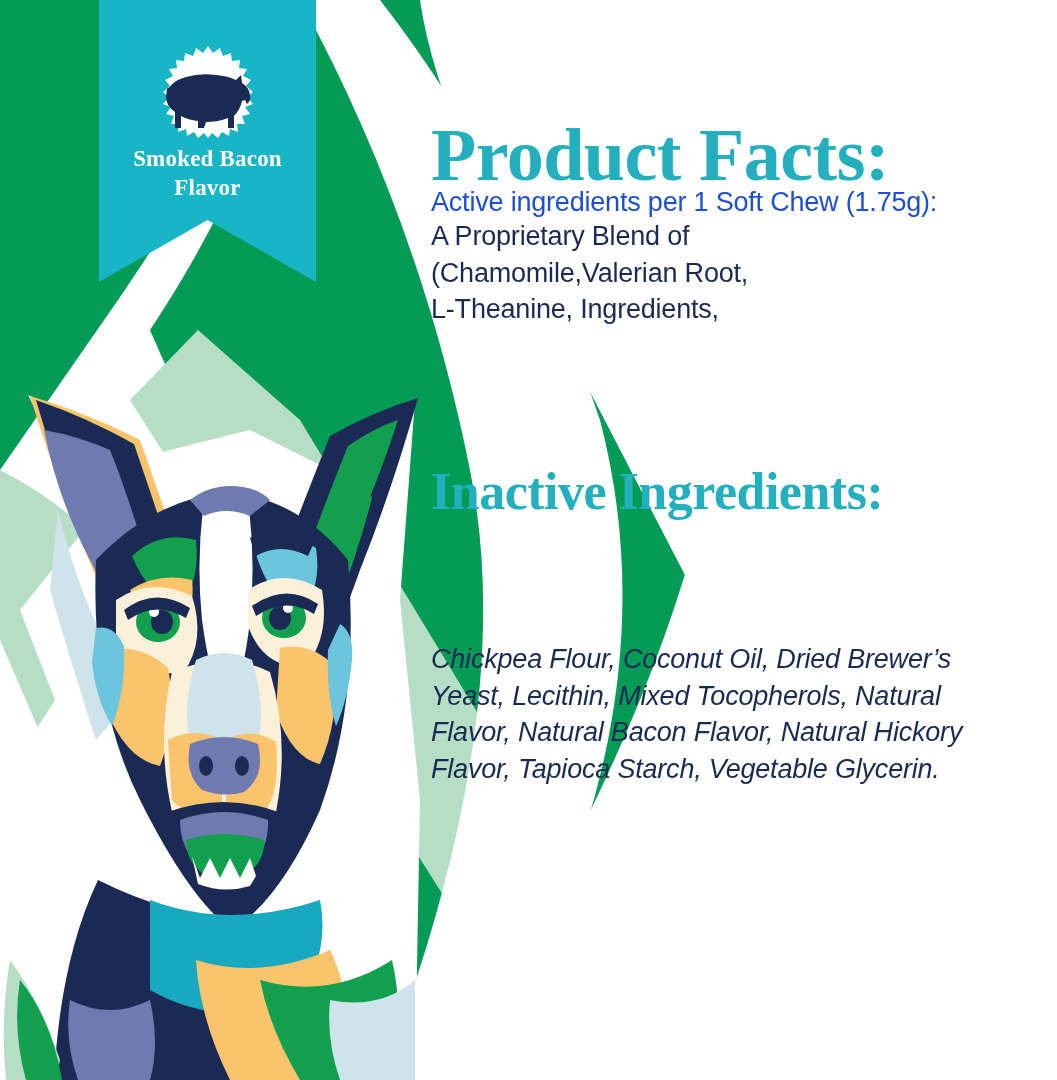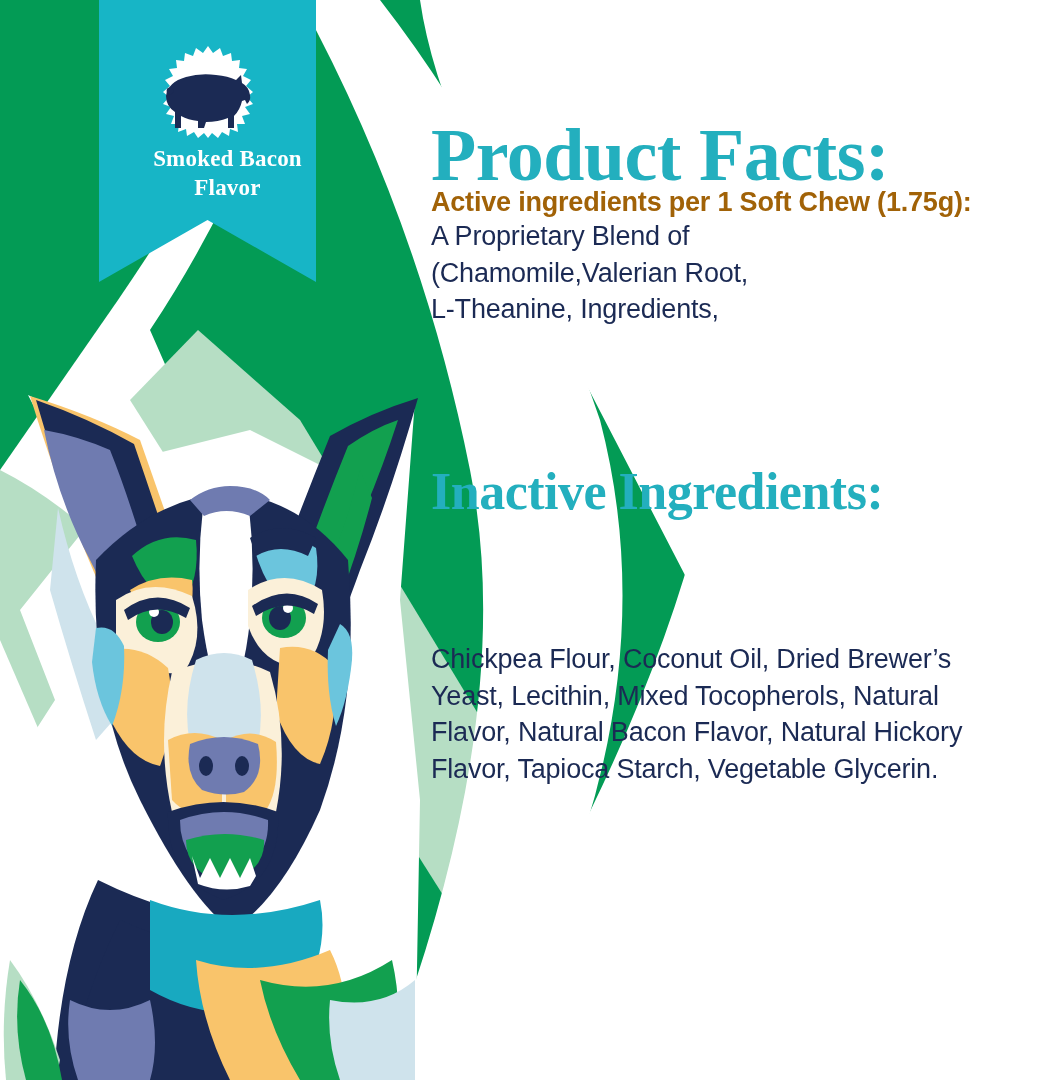--- a/index.html
+++ b/index.html
@@ -56,21 +56,20 @@
     left: 0;
     top: 145px;
     width: 217px;
     text-align: center;
     color: #ffffff;
     font-family: "Liberation Serif", serif;
     font-weight: bold;
     font-size: 23px;
     line-height: 1.25;
     letter-spacing: 0.2px;
-    margin-left: 20px;
   }
 
   
   .content {
     position: absolute;
     left: 431px;
     top: 0;
     width: 620px;
   }
   .heading {
@@ -85,22 +84,22 @@
     top: 68px;
     font-size: 74px;
     line-height: 1;
     white-space: nowrap;
   }
   #active-subtitle {
     position: absolute;
     left: 0;
     top: 160px;
     font-size: 27px;
-    color: #a16207;
-    font-weight: 700;
+    color: #1d4ed8;
+    font-weight: 400;
     letter-spacing: -0.2px;
     white-space: nowrap;
   }
   #active-blend {
     position: absolute;
     left: 0;
     top: 218px;
     width: 626px;
     font-size: 27px;
     color: #1b2a54;
@@ -125,20 +124,21 @@
   }
   #inactive-body {
     position: absolute;
     left: 0;
     top: 614px;
     width: 560px;
     font-size: 27px;
     color: #1b2a54;
     line-height: 1.36;
     letter-spacing: -0.2px;
+    font-style: italic;
   }
 </style>
 </head>
 <body>
 
 <div id="label">
 
   <svg class="bg-art" viewBox="0 0 1057 1080" xmlns="http://www.w3.org/2000/svg">
 
     <path d="M 300 0 L 0 0 L 0 470 L 118 300 Q 210 165 300 0 Z" fill="#039b55"></path>

